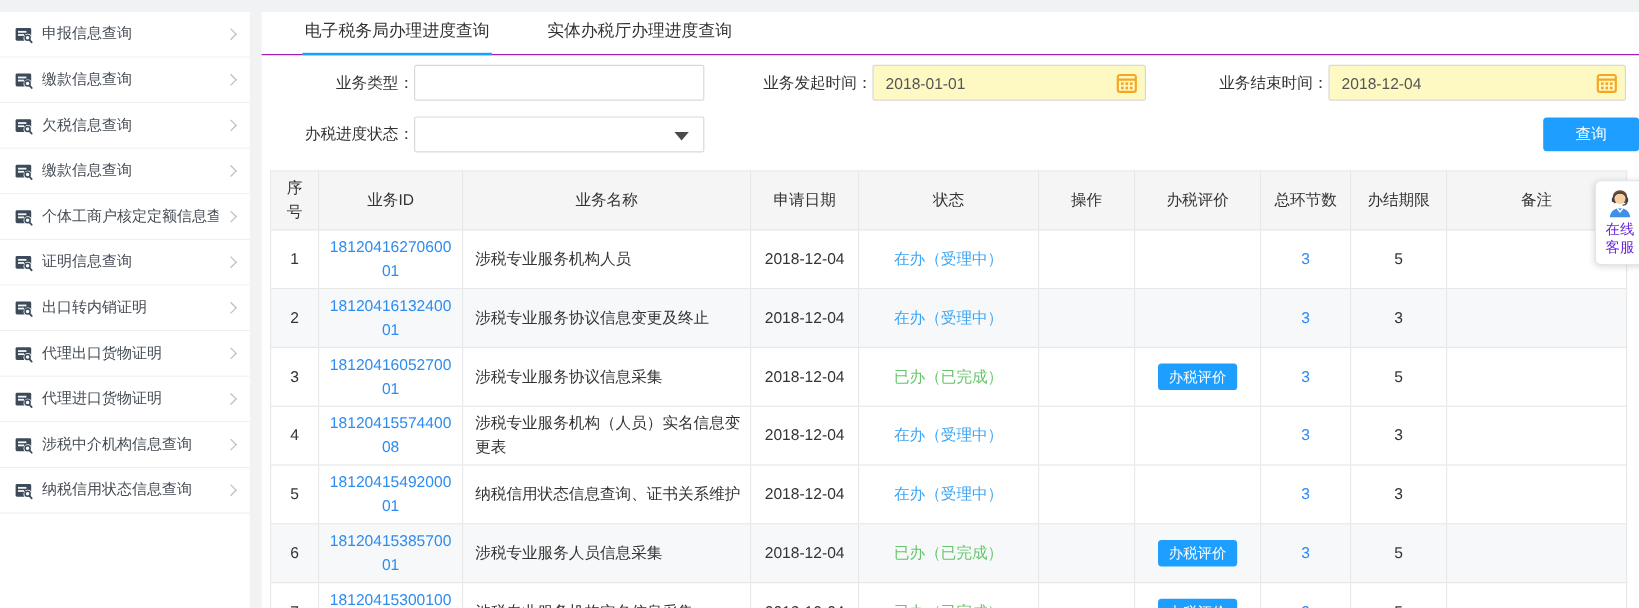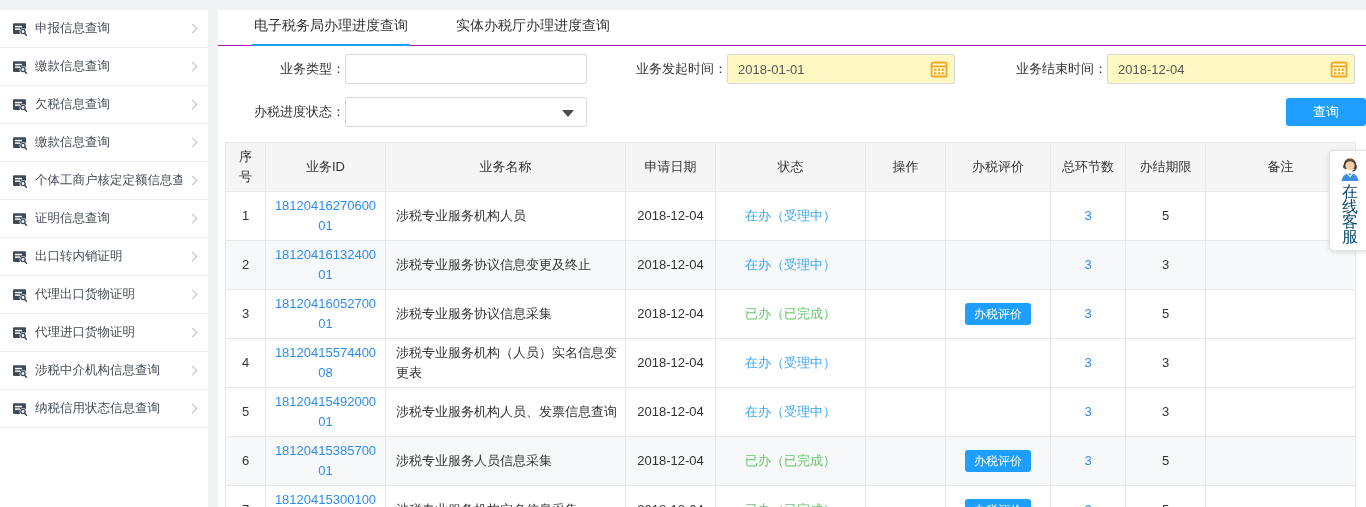--- a/index.html
+++ b/index.html
@@ -71,21 +71,21 @@
   .idlink,.stepslink{color:var(--link);cursor:pointer;text-decoration:none;}
   .st-blue{color:var(--st-blue);}
   .st-green{color:var(--st-green);}
   .evalbtn{background:var(--accent);color:#fff;border:none;border-radius:3px;height:22px;
            padding:0 9px;font:12px "Liberation Sans","DejaVu Sans",sans-serif;cursor:pointer;}
   
   .service{position:absolute;right:-5px;top:150px;width:42px;background:#fff;border:1px solid #e2e5e9;
            border-radius:5px;box-shadow:0 1px 5px rgba(0,0,0,.14);padding:5px 2px 6px;
            text-align:center;cursor:pointer;z-index:5;}
   .service svg{width:24px;height:26px;display:block;margin:0 auto;}
-  .service .svclabel{width:26px;margin:2px auto 0;font-size:16px;line-height:15px;color:#0c4a6e;}
+  .service .svclabel{width:26px;margin:2px auto 0;font-size:12px;line-height:15px;color:#6d28d9;}
 </style>
 </head>
 <body>
 
 <svg width="0" height="0" style="position:absolute">
   <symbol id="ic-doc" viewBox="0 0 16 16">
     <rect x="1" y="2.3" width="13" height="10.7" rx="1.2" fill="currentColor"></rect>
     <rect x="3" y="4.8" width="7" height="1.5" fill="#fff" opacity=".95"></rect>
     <rect x="3" y="7.4" width="5" height="1.5" fill="#fff" opacity=".95"></rect>
     <circle cx="11.2" cy="10.8" r="3.6" fill="#fff"></circle>
@@ -304,21 +304,21 @@
           <td><span class="st-blue">在办（受理中）</span></td>
           <td></td>
           <td></td>
           <td><a class="stepslink">3</a></td>
           <td>3</td>
           <td></td>
         </tr>
         <tr>
           <td>5</td>
           <td><a class="idlink">1812041549200001</a></td>
-          <td class="cname">涉税专业服务机构人员、发票信息查询</td>
+          <td class="cname">纳税信用状态信息查询、证书关系维护</td>
           <td>2018-12-04</td>
           <td><span class="st-blue">在办（受理中）</span></td>
           <td></td>
           <td></td>
           <td><a class="stepslink">3</a></td>
           <td>3</td>
           <td></td>
         </tr>
         <tr class="zebra">
           <td>6</td>

